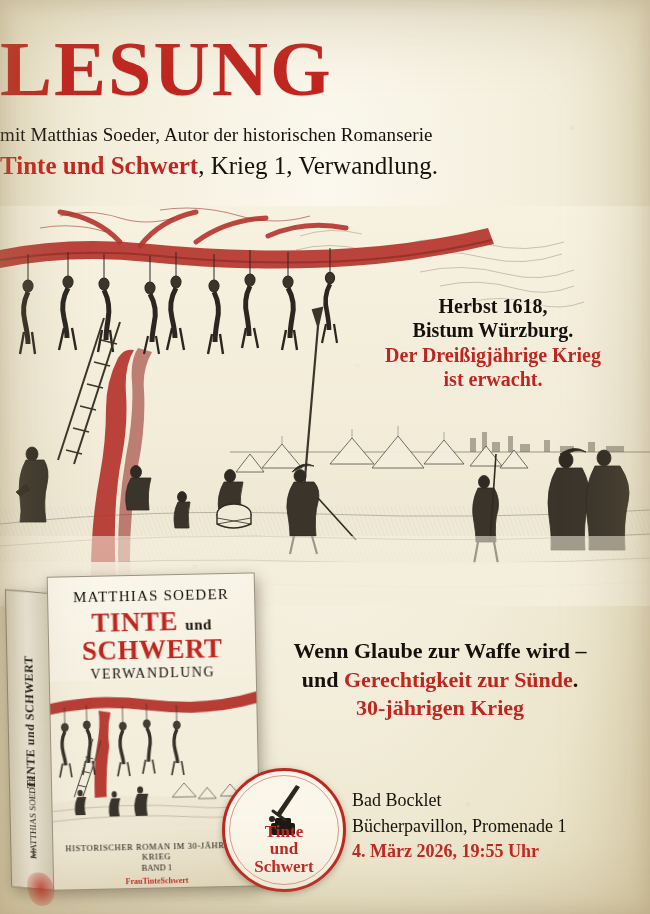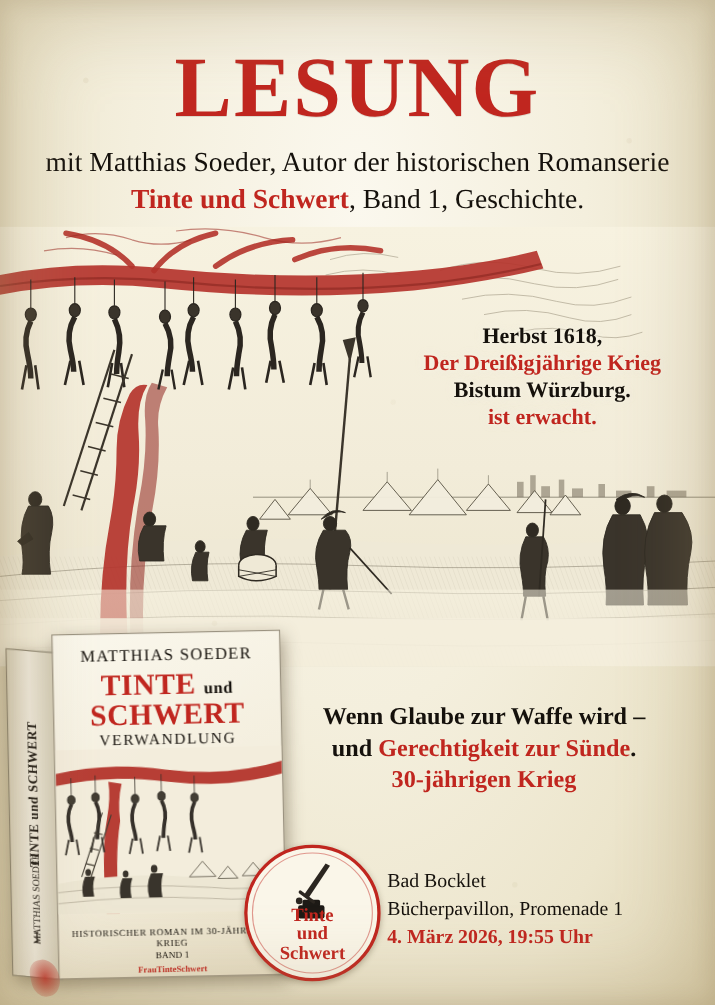--- a/index.html
+++ b/index.html
@@ -37,39 +37,38 @@
       radial-gradient(circle at 12% 8%, rgba(150,125,70,.22) 0 2px, transparent 3px),
       radial-gradient(circle at 88% 14%, rgba(150,125,70,.18) 0 2px, transparent 3px),
       radial-gradient(circle at 30% 62%, rgba(150,125,70,.13) 0 2px, transparent 3px),
       radial-gradient(circle at 72% 88%, rgba(150,125,70,.16) 0 2px, transparent 3px),
       radial-gradient(circle at 55% 40%, rgba(150,125,70,.10) 0 2px, transparent 3px);
   }
 
   
   .header {
     position: absolute;
-    top: 10px; left: 0; right: 0;
+    top: 0; left: 0; right: 0;
     height: 206px;
-    text-align: center;
     z-index: 20;
   }
   .title {
     margin: 0;
     padding-top: 30px;
     font-family: "Liberation Serif", serif;
     font-weight: 700;
     font-size: 78px;
     line-height: 1;
     letter-spacing: 2px;
     color: #c0261f;
     text-shadow: 0 1px 0 rgba(0,0,0,.10);
   }
   .subline1 {
     margin: 16px 0 0 0;
-    font-size: 25px;
+    font-size: 19px;
     color: #15110c;
     letter-spacing: .1px;
   }
   .subline2 {
     margin: 6px 0 0 0;
     font-size: 25px;
     color: #15110c;
   }
   .subline2 .work {
     color: #c0261f;
@@ -324,21 +323,21 @@
 </style>
 </head>
 <body>
 
 <div class="poster">
 
   <div class="header">
     <h1 class="title">LESUNG</h1>
     <p class="subline1">mit Matthias Soeder, Autor der historischen Romanserie</p>
     <p class="subline2">
-      <span class="work">Tinte und Schwert</span><span>, Band 1, Geschichte.</span>
+      <span class="work">Tinte und Schwert</span><span>, Krieg 1, Verwandlung.</span>
     </p>
   </div>
 
   <div class="etching">
     <svg width="650" height="400" viewBox="0 0 650 400" xmlns="http://www.w3.org/2000/svg">
       <defs>
         <linearGradient id="skyG" x1="0" y1="0" x2="0" y2="1">
           <stop offset="0%" stop-color="#f7f2e0"></stop>
           <stop offset="55%" stop-color="#f2ecd9"></stop>
           <stop offset="100%" stop-color="#ece5cd"></stop>
@@ -557,22 +556,22 @@
         </g>
       </g>
 
       <rect x="0" y="330" width="650" height="70" fill="url(#skyG)" opacity="0.55"></rect>
       <rect x="0" y="356" width="650" height="44" fill="#f4efdd" opacity="0.85"></rect>
     </svg>
   </div>
 
   <div class="hist-block">
     <span class="l">Herbst 1618,</span>
+    <span class="l">Bistum Würzburg.</span>
     <span class="l red">Der Dreißigjährige Krieg</span>
-    <span class="l">Bistum Würzburg.</span>
     <span class="l red">ist erwacht.</span>
   </div>
 
   <div class="claim">
     <span class="l">Wenn Glaube zur Waffe wird –</span>
     <span class="l"><span>und </span><span class="red">Gerechtigkeit zur Sünde</span><span>.</span></span>
     <span class="l red">30-jährigen Krieg</span>
   </div>
 
   <div class="venue">

